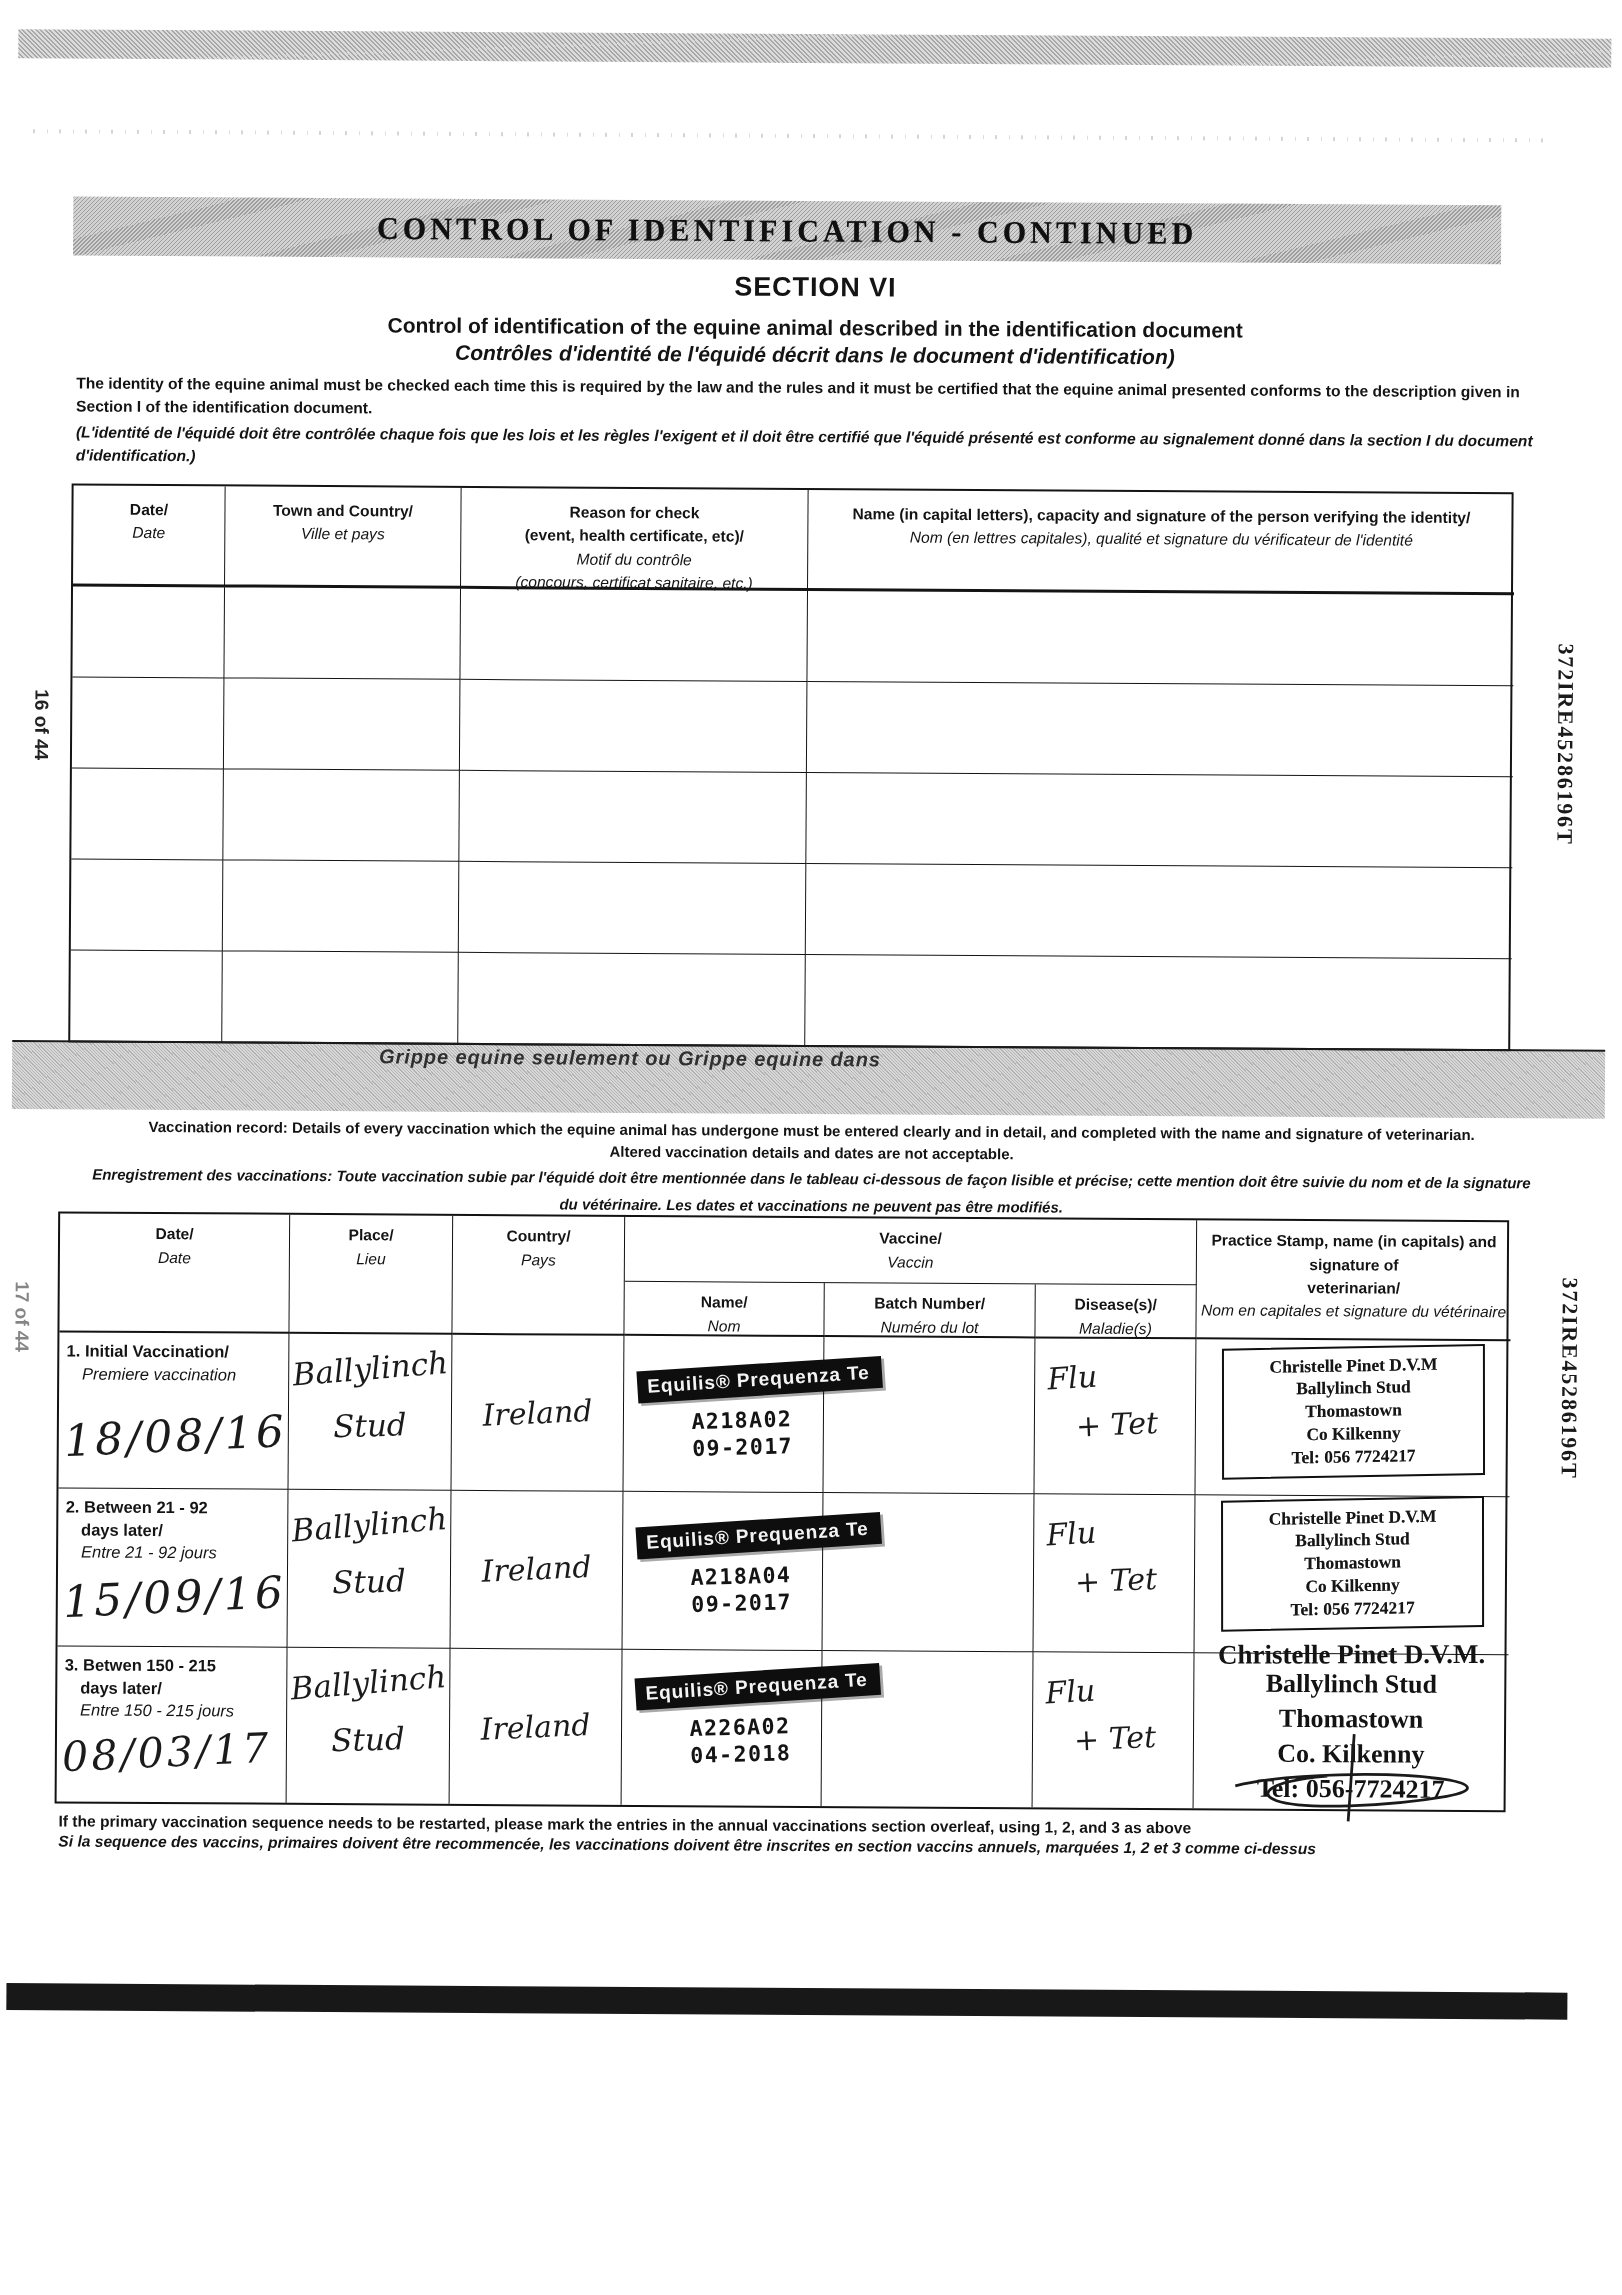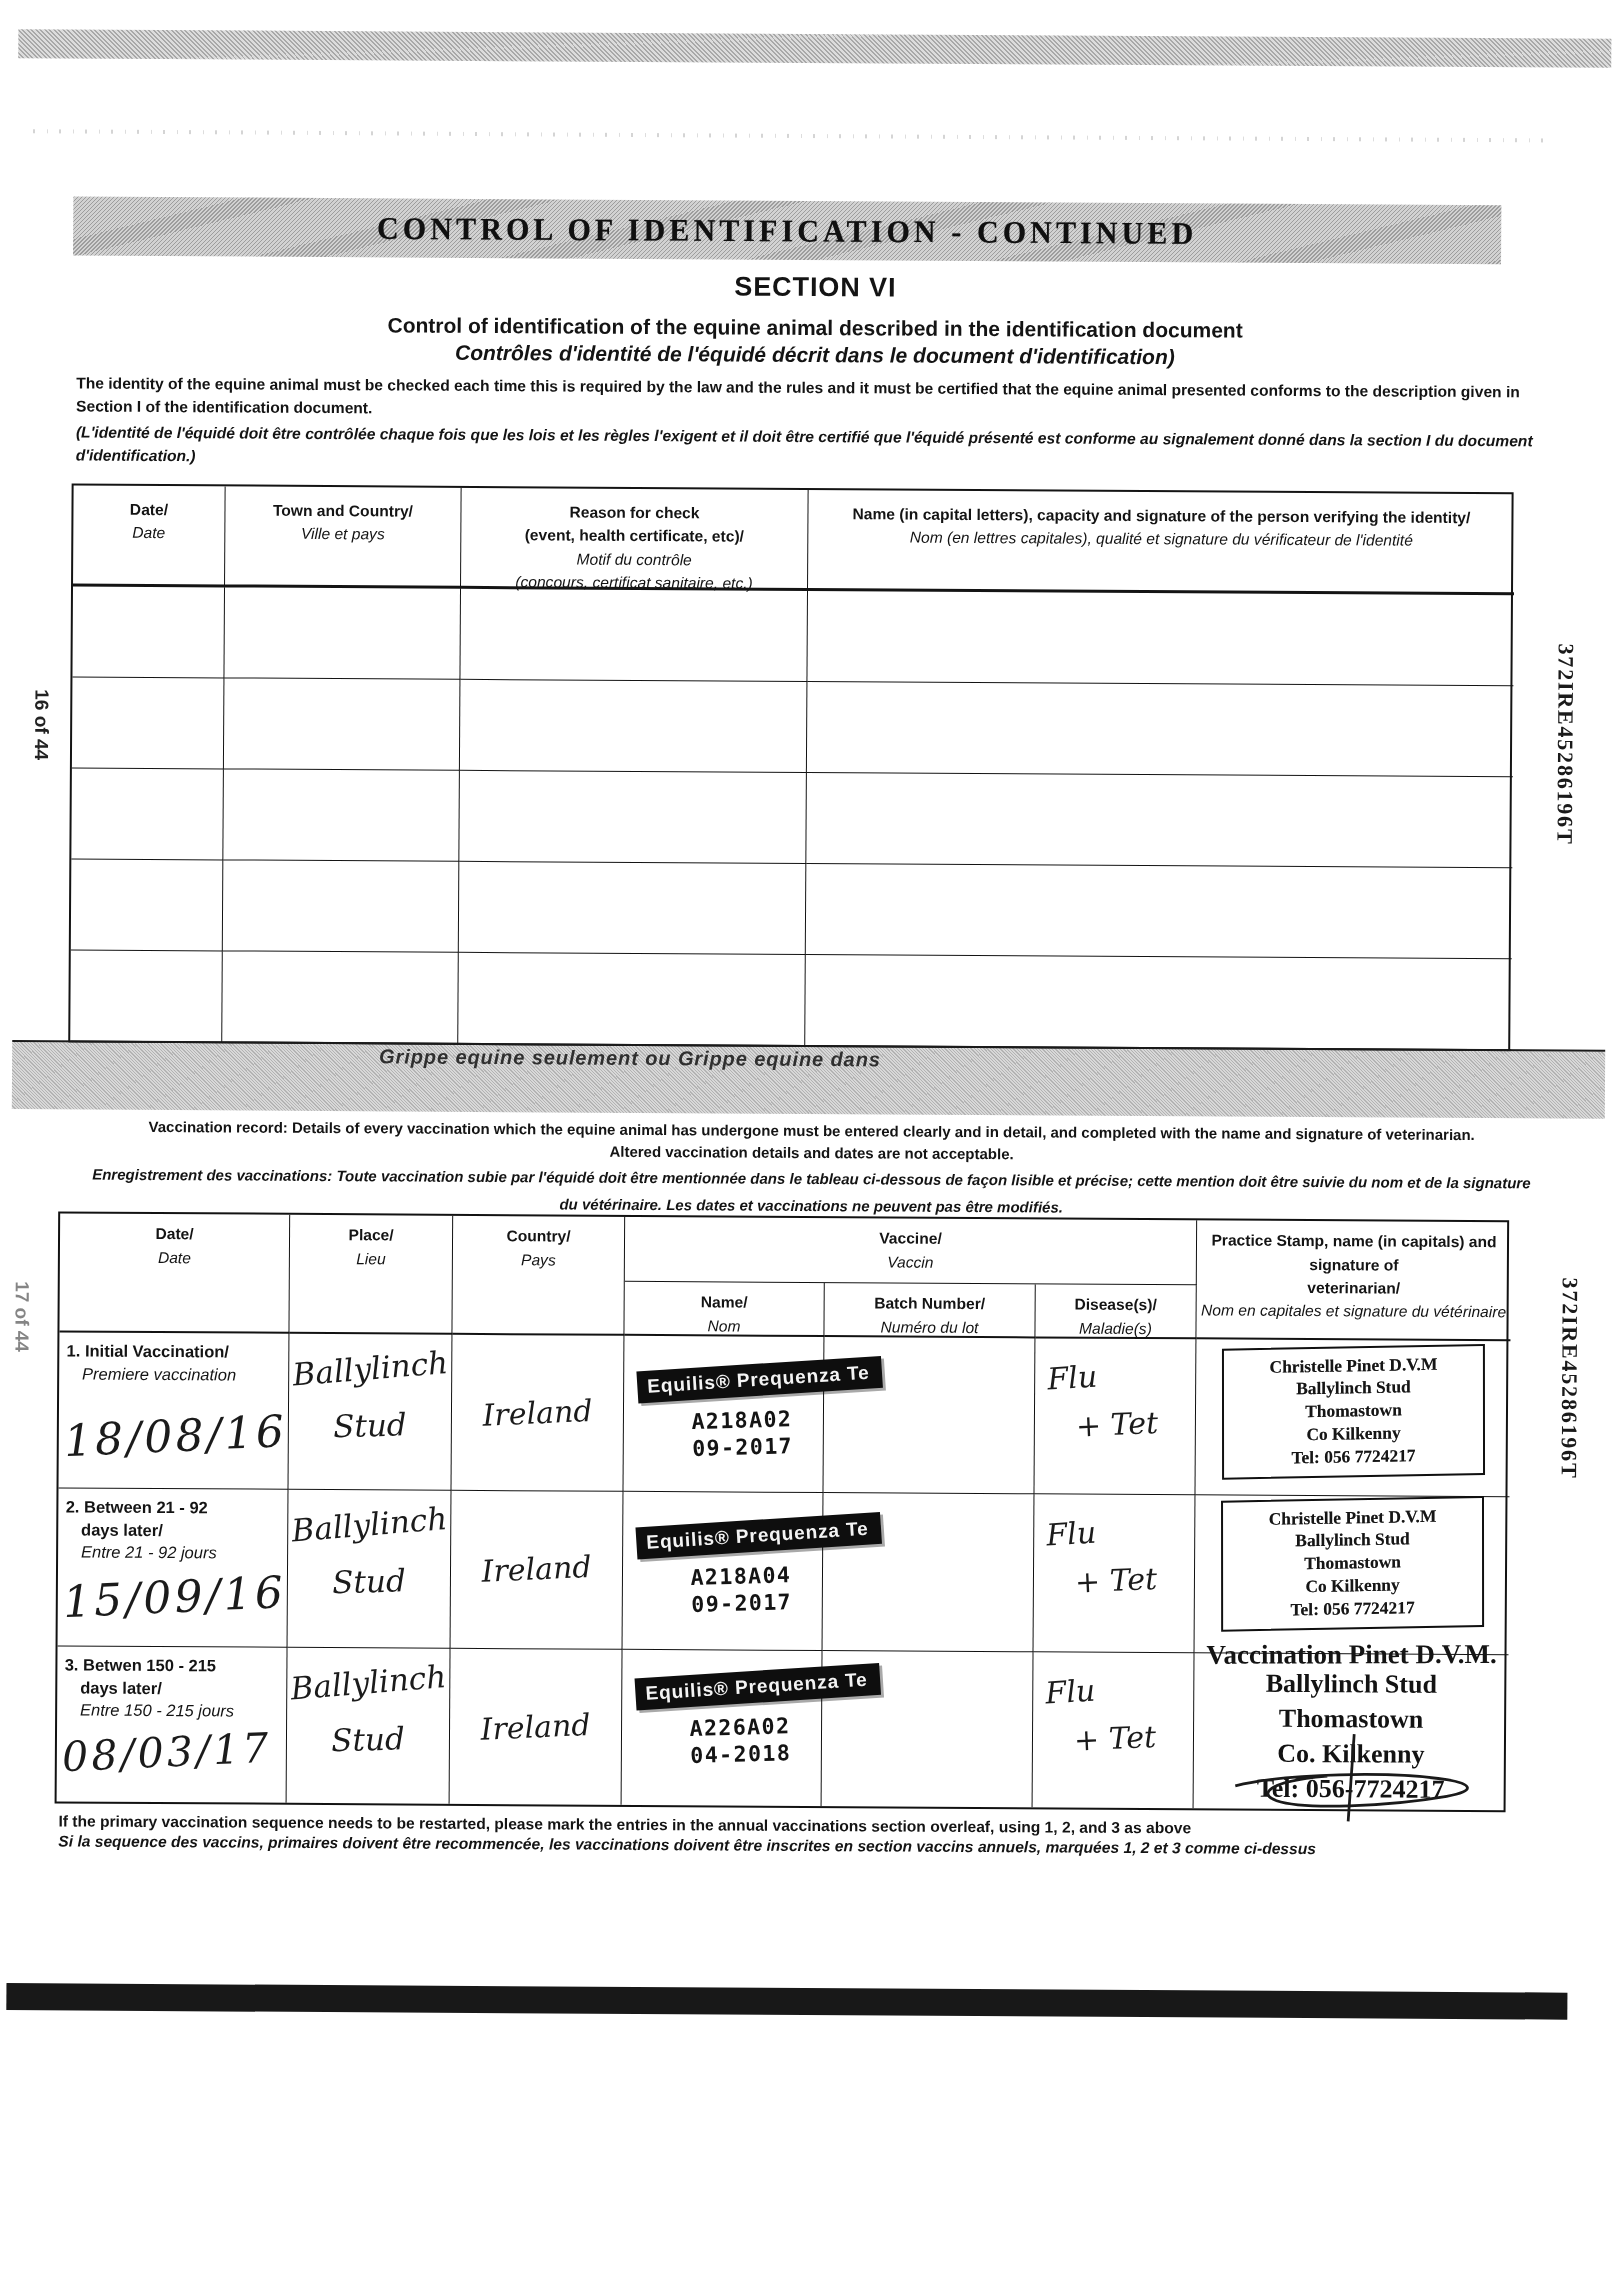--- a/index.html
+++ b/index.html
@@ -288,21 +288,21 @@
       </div>
     </div>
     <div class="c bb" style="grid-column:7; grid-row:4; z-index:3;">
       <div class="stampbox" style="margin-top:1.8px;">
         <div>Christelle Pinet D.V.M</div>
         <div>Ballylinch Stud</div>
         <div>Thomastown</div>
         <div>Co Kilkenny</div>
         <div>Tel: 056 7724217</div>
       </div>
-      <div class="overlayname">Vaccination Pinet D.V.M.</div>
+      <div class="overlayname">Christelle Pinet D.V.M.</div>
     </div>
 
     <div class="c br" style="grid-column:1; grid-row:5;">
       <div class="rowlabel">
         <div class="b">3. Betwen 150 - 215</div>
         <div class="b" style="margin-left:15.6px;">days later/</div>
         <div class="i" style="margin-left:15.6px;">Entre 150 - 215 jours</div>
       </div>
       <div class="hw hw-date" style="font-size:41px; margin-top:7.3px;">08/03/17</div>
     </div>

